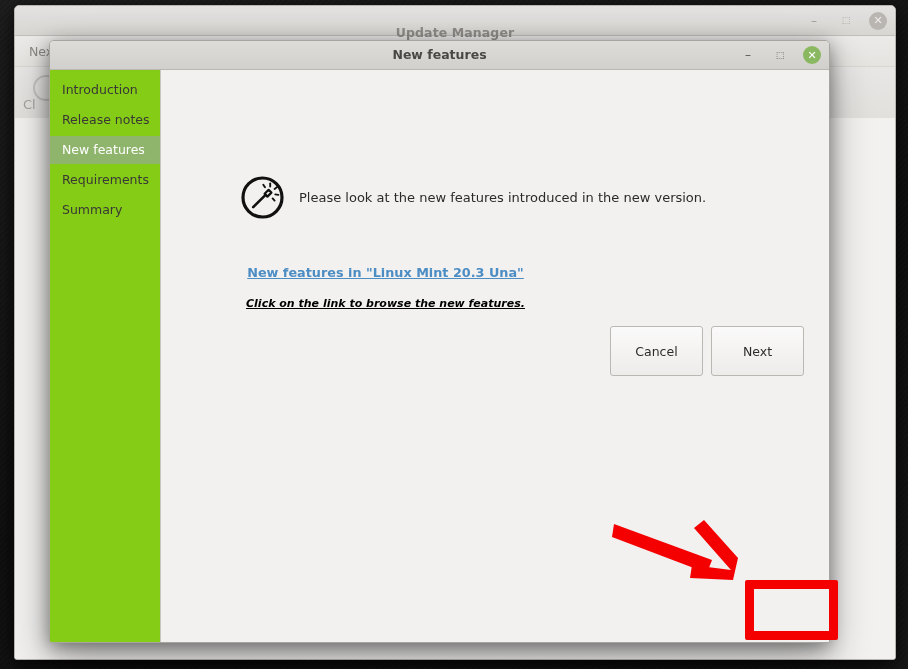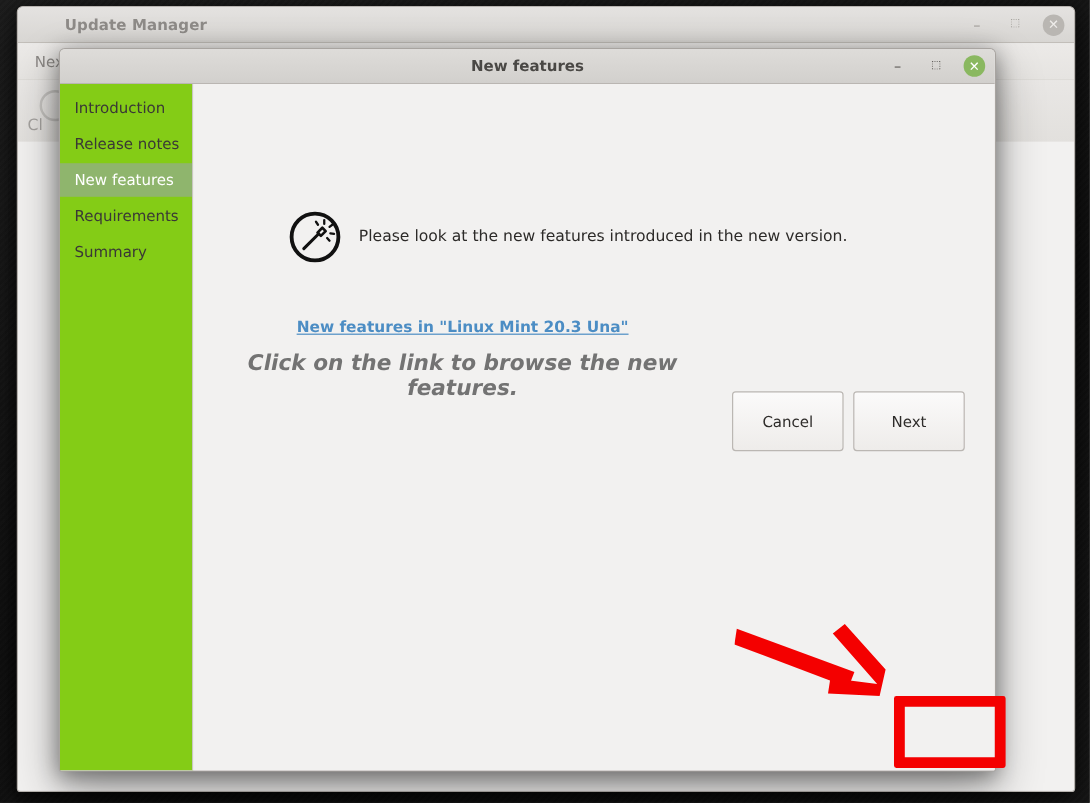--- a/index.html
+++ b/index.html
@@ -25,24 +25,23 @@
     box-shadow:0 3px 14px rgba(0,0,0,.55), 0 14px 34px rgba(0,0,0,.45);
     overflow:hidden;
   }
   .bgwin-titlebar{
     height:29px;position:relative;
     background:linear-gradient(#e4e2e0,#d8d6d3);
     border-bottom:1px solid #c2beb9;
     border-radius:4px 4px 0 0;
   }
   .bgwin-title{
-    position:absolute;left:0;right:0;top:0;height:29px;line-height:29px;
-    text-align:left;font-size:12.5px;color:#8e8b88;font-weight:600;
+    position:absolute;left:0;right:0;top:12px;height:29px;line-height:29px;
+    text-align:center;font-size:12.5px;color:#8e8b88;font-weight:600;
     letter-spacing:.1px;
-    margin-left:39px;
   }
   .bgwin-ctrls{position:absolute;right:8px;top:0;height:29px;display:flex;align-items:center;gap:14px;}
   .bgbtn{width:18px;height:18px;position:relative;display:block;}
   .bgbtn .glyph{
     position:absolute;inset:0;display:flex;align-items:center;justify-content:center;
     font-size:12px;color:#a09d99;line-height:1;
   }
   .bgbtn.close{
     background:#b9b6b2;border-radius:50%;
   }
@@ -120,21 +119,21 @@
   .link-row{
     position:absolute;left:0;right:0;top:192px;text-align:center;
   }
   .feature-link{
     font-size:12.8px;font-weight:700;color:#4c8dc4;text-decoration:underline;
     cursor:pointer;
   }
   .note-row{
     position:absolute;left:0;right:0;top:222px;text-align:center;
   }
-  .note-text{font-size:18px;font-weight:700;font-style:italic;color:#737373;}
+  .note-text{font-size:11px;font-weight:700;font-style:italic;color:#000000;text-decoration:underline;}
 
   .footer{
     flex:0 0 62px;display:flex;align-items:center;justify-content:flex-end;
     padding:0 25px 10px 0;gap:8px;position:relative;
   }
   .btn{
     min-width:65px;height:32px;padding:8px 13px;
     background:linear-gradient(#fbfafa,#eeecea);
     border:1px solid #bbb7b3;border-radius:3px;
     font-family:inherit;font-size:12.5px;color:#2e2c2a;

